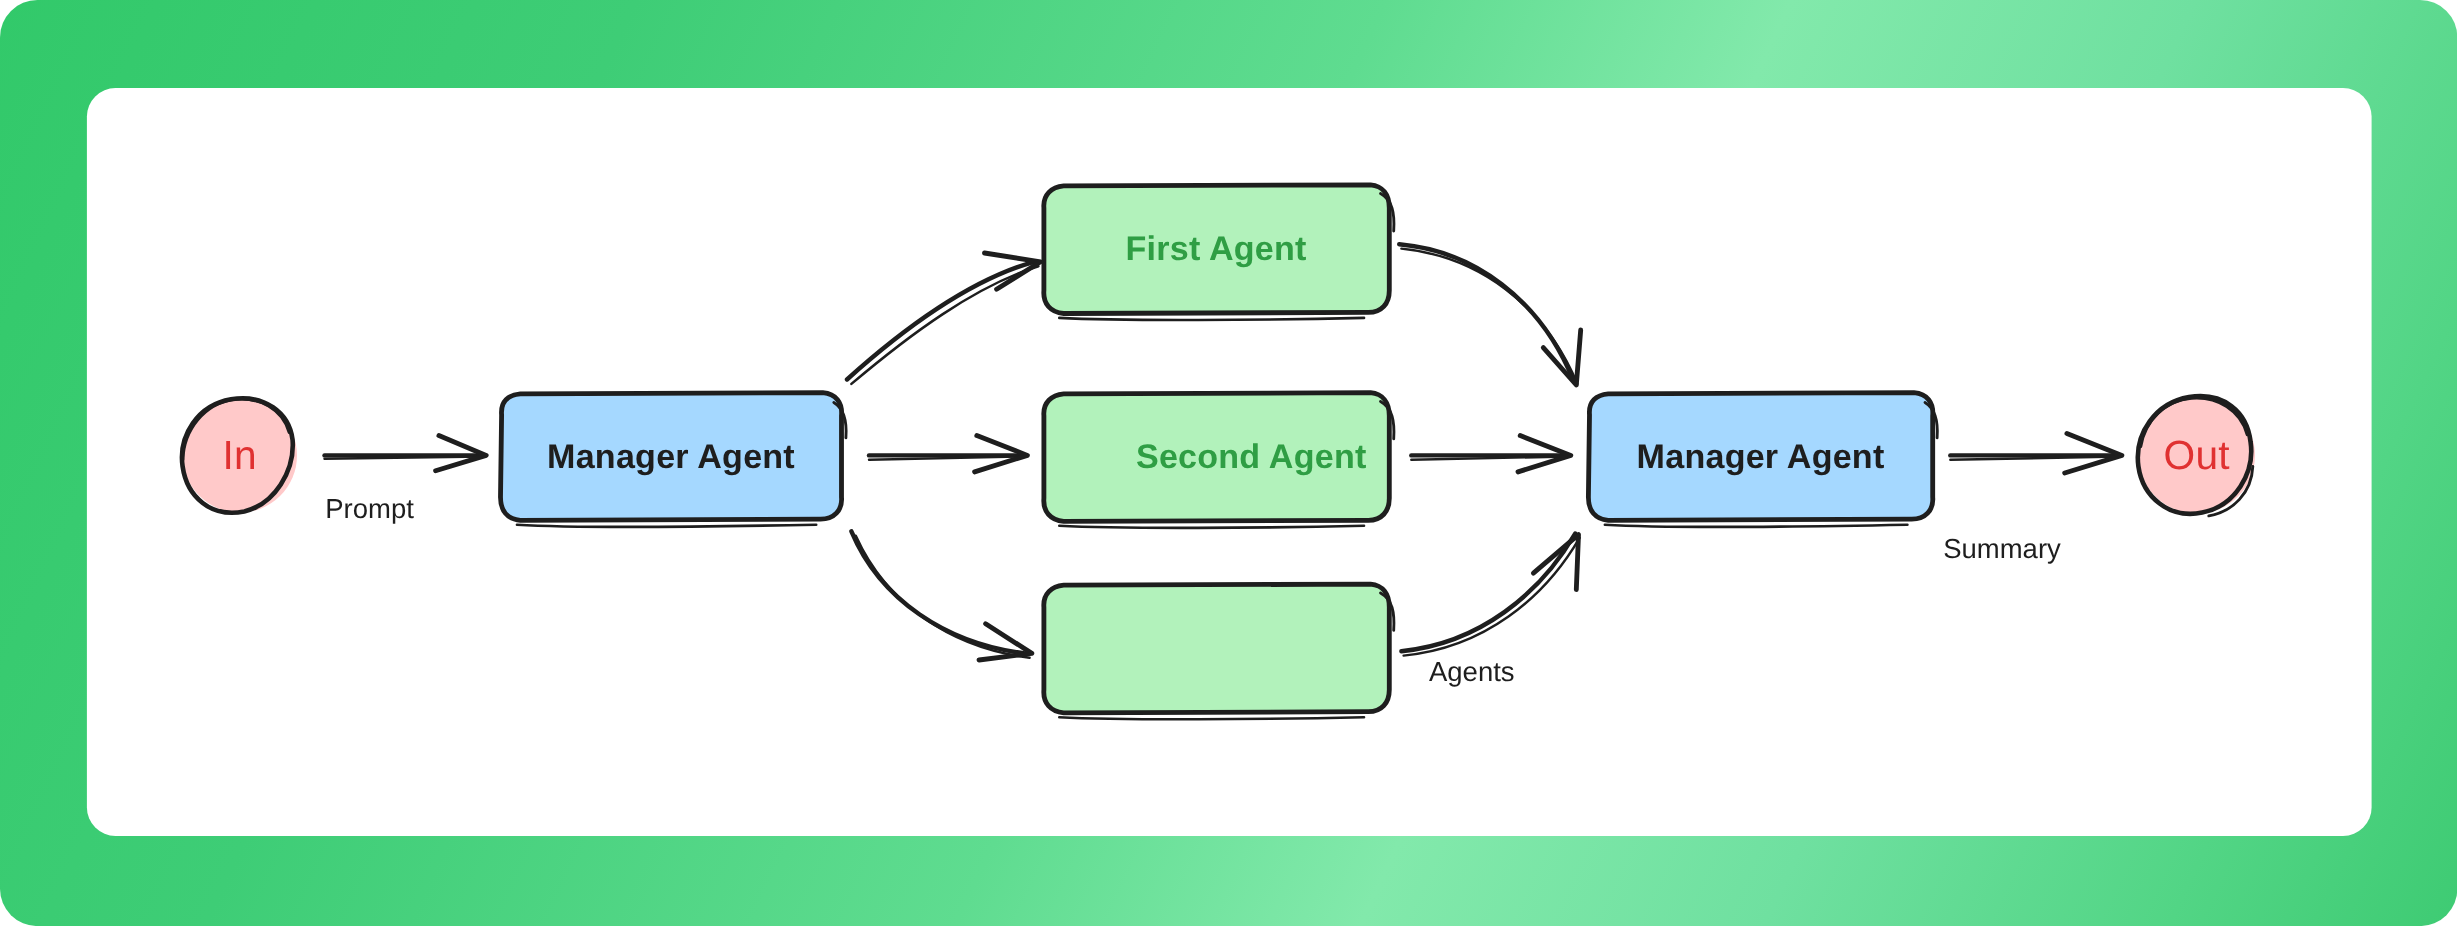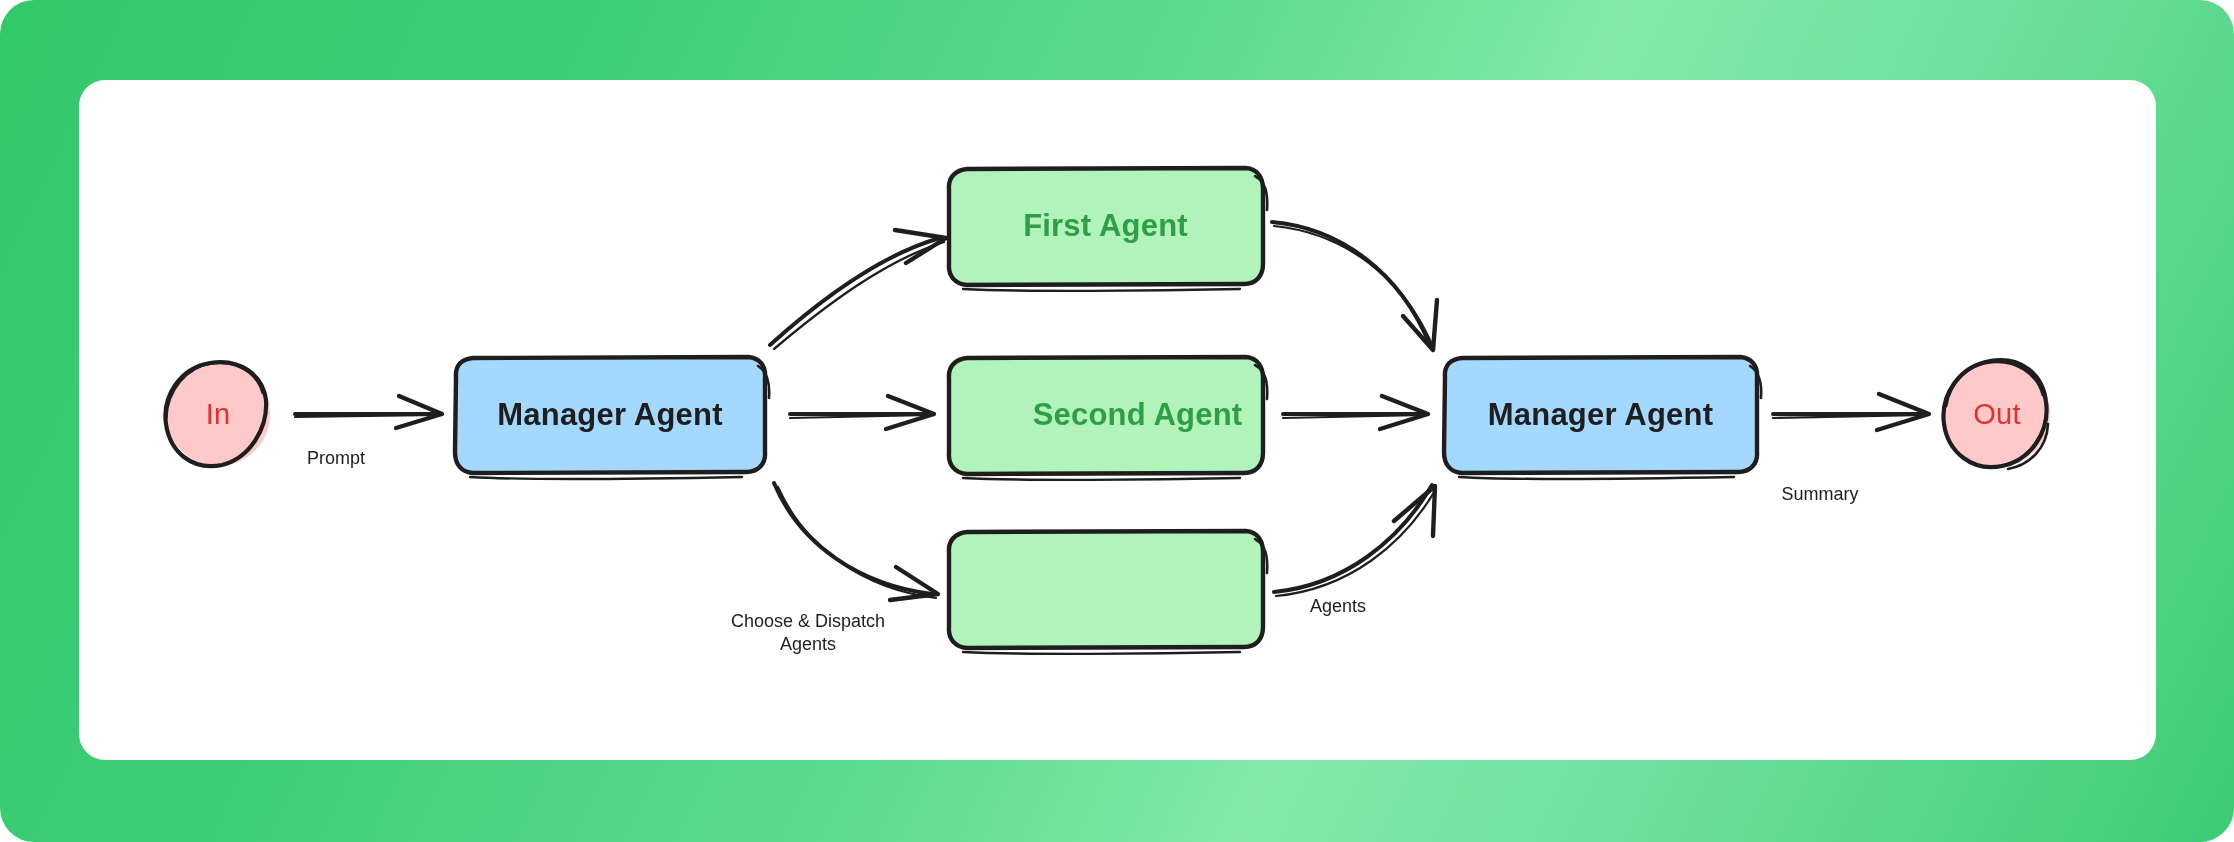--- a/index.html
+++ b/index.html
@@ -70,29 +70,29 @@
 
   .box-label {
     font-size: 31px;
     font-weight: 700;
     letter-spacing: 0.2px;
   }
   .box-label.manager { color: #1e1e1e; }
   .box-label.agent   { color: #2f9e44; }
 
   .circle-label {
-    font-size: 29px;
+    font-size: 37px;
     font-weight: 400;
     color: #e03131;
     letter-spacing: 0.2px;
   }
 
   .edge-label {
     position: absolute;
-    font-size: 18px;
+    font-size: 25px;
     color: #1e1e1e;
     text-align: center;
     line-height: 1.28;
     white-space: pre-line;
     pointer-events: none;
   }
 </style>
 </head>
 <body>
 
@@ -261,20 +261,18 @@
 
   <div class="node-label box-label agent" style="left:980px; top:357px; width:315px; height:116px;">Second Agent</div>
 
 
   <div class="node-label box-label manager" style="left:1444px; top:357px; width:313px; height:115px;">Manager Agent</div>
 
   <div class="node-label circle-label" style="left:1945px; top:384px; width:104px; height:60px;">Out</div>
 
   <div class="edge-label" style="left:256px; top:447px; width:160px;">Prompt</div>
 
-  <div class="edge-label" style="left:668px; top:610px; width:280px;">Choose &amp; Dispatch
-Agents</div>
 
   <div class="edge-label" style="left:1258px; top:595px; width:160px;">Agents</div>
 
   <div class="edge-label" style="left:1720px; top:447px; width:200px;margin-top:36px;">Summary</div>
 
 </div>
 
 </body></html>

